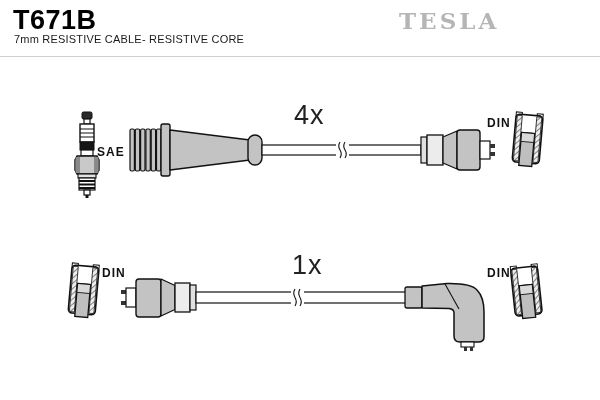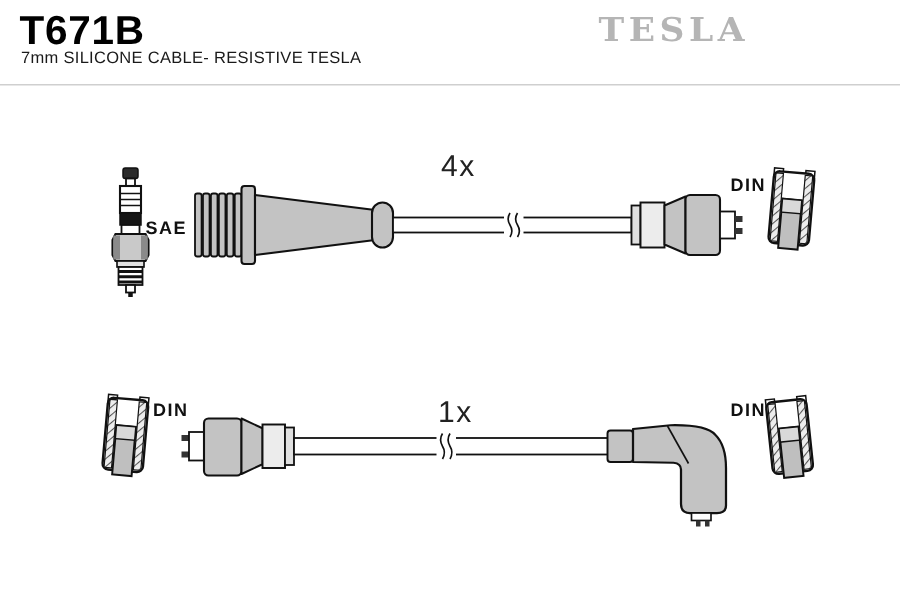--- a/index.html
+++ b/index.html
@@ -21,40 +21,40 @@
   .brand{
     left:399px;top:7px;
     font-family:"DejaVu Serif","Liberation Serif",serif;
     font-size:23px;font-weight:bold;letter-spacing:3px;
     transform:scaleY(0.95);
   }
   .divider{
     left:0;top:56px;width:600px;height:1px;background:#cfcfcf;
   }
   .qty{
-    font-size:20px;font-weight:400;color:#222;letter-spacing:1px;
+    font-size:27px;font-weight:400;color:#222;letter-spacing:1px;
   }
   .qty.q1{left:294px;top:100px;}
-  .qty.q2{left:292px;top:264px;}
+  .qty.q2{left:292px;top:250px;}
   .conn-label{
     font-size:12px;font-weight:bold;letter-spacing:1px;color:#111;
   }
   .lbl-sae{left:97px;top:116px;margin-top:29px;}
   .lbl-din-tr{left:487px;top:116px;}
   .lbl-din-bl{left:102px;top:266px;}
   .lbl-din-br{left:487px;top:266px;}
   svg.row{left:0;display:block;}
   #row1{top:98px;}
   #row2{top:248px;}
 </style>
 </head>
 <body>
 
 <div class="abs part-number">T671B</div>
-<div class="abs subtitle">7mm SILICONE CABLE- RESISTIVE TESLA</div>
+<div class="abs subtitle">7mm RESISTIVE CABLE- RESISTIVE CORE</div>
 <div class="abs brand" style="color: rgb(181, 181, 181);">TESLA</div>
 <div class="abs divider"></div>
 
 <span class="abs qty q1">4x</span>
 <span class="abs conn-label lbl-sae">SAE</span>
 <span class="abs conn-label lbl-din-tr">DIN</span>
 
 <svg id="row1" class="abs row" width="600" height="112" viewBox="0 98 600 112">
   <defs>
     <pattern id="h1" width="4" height="4" patternUnits="userSpaceOnUse" patternTransform="rotate(45)">

